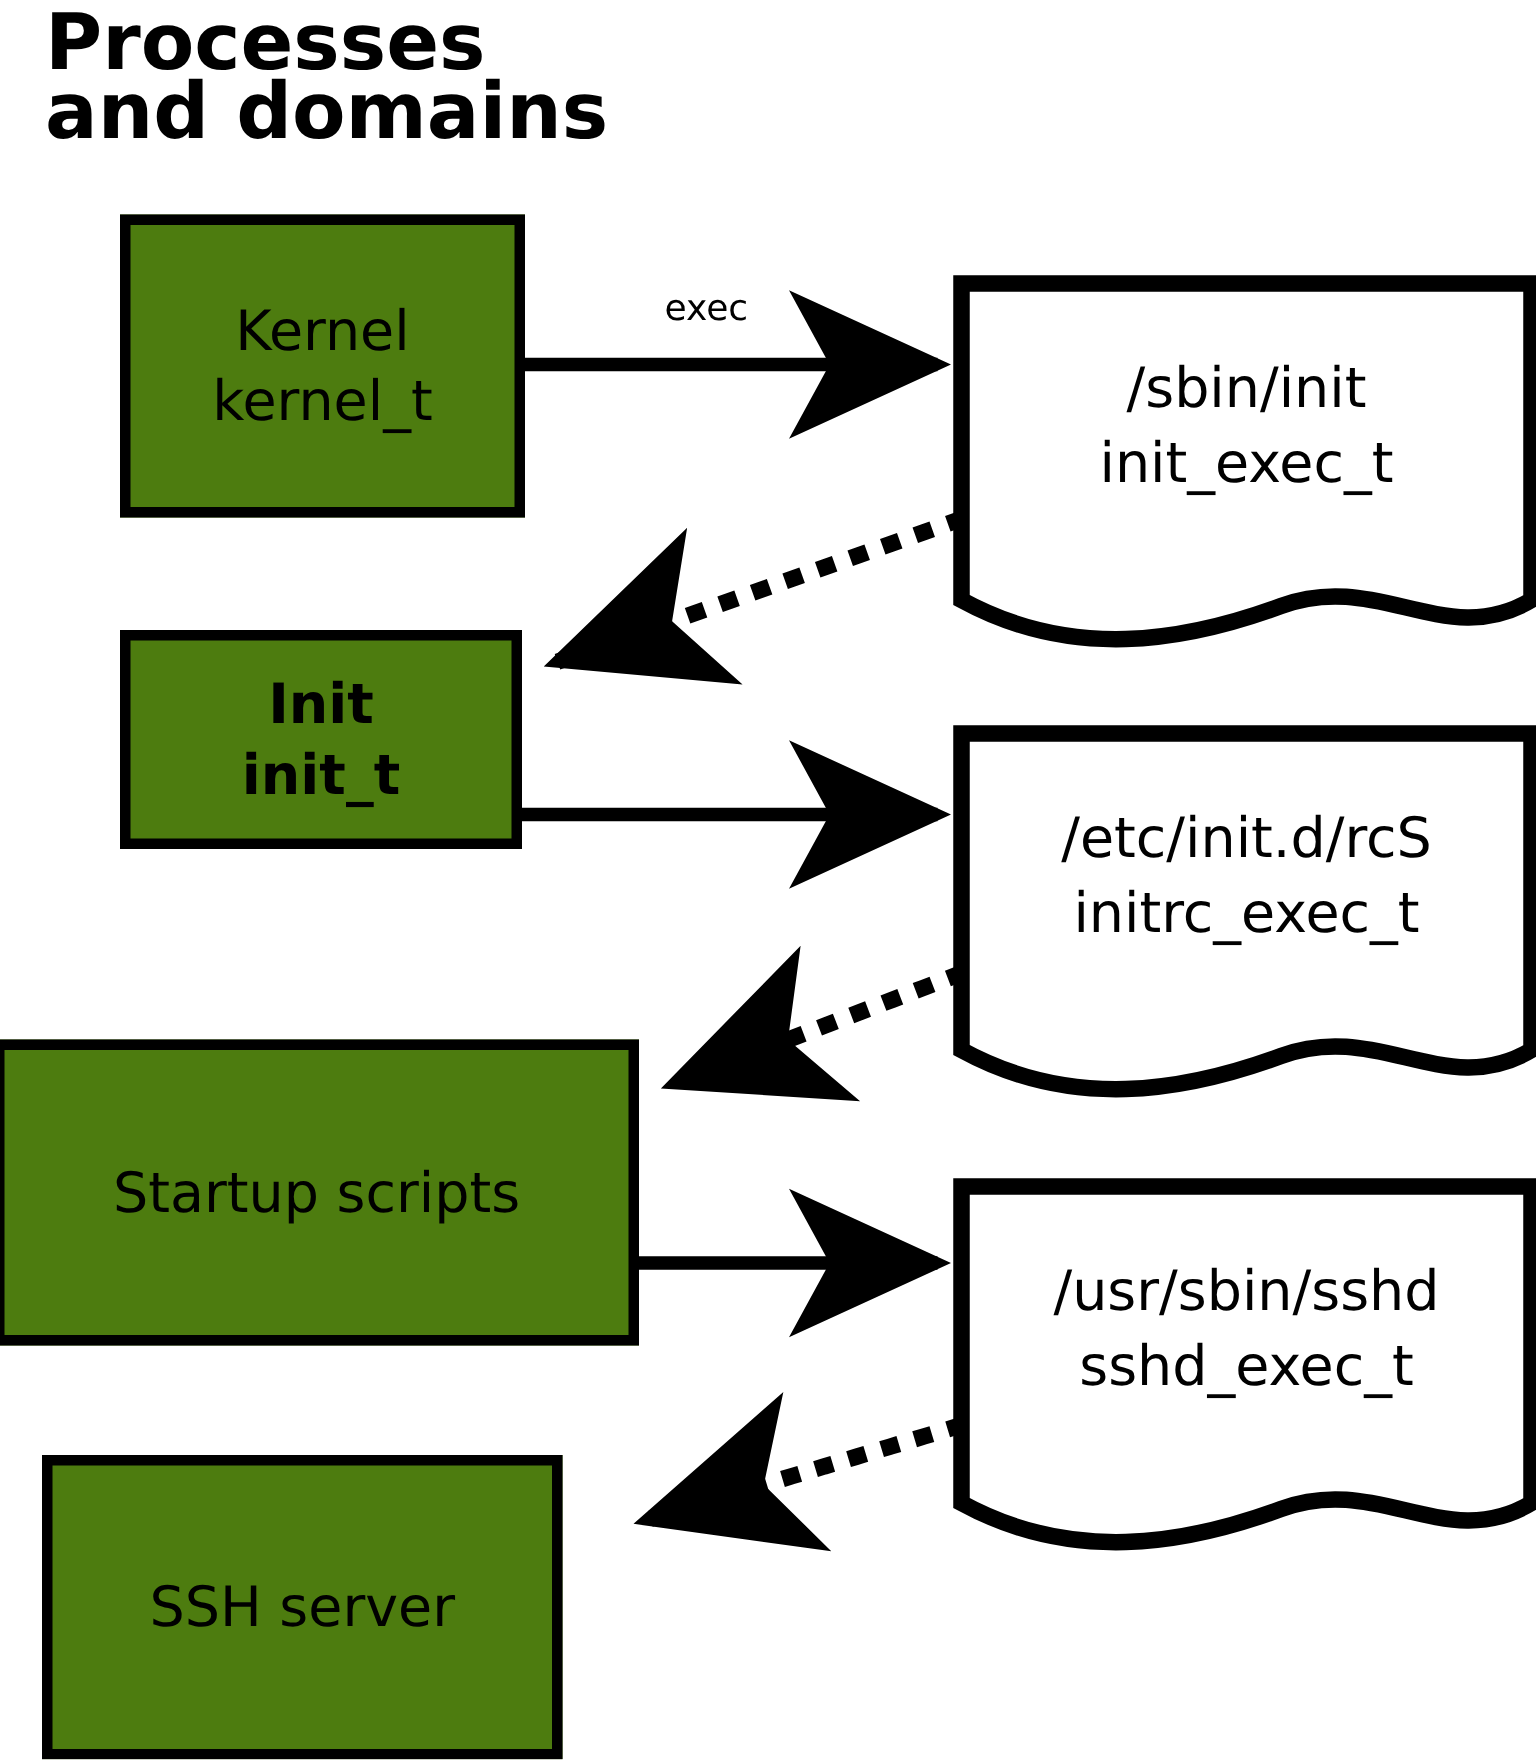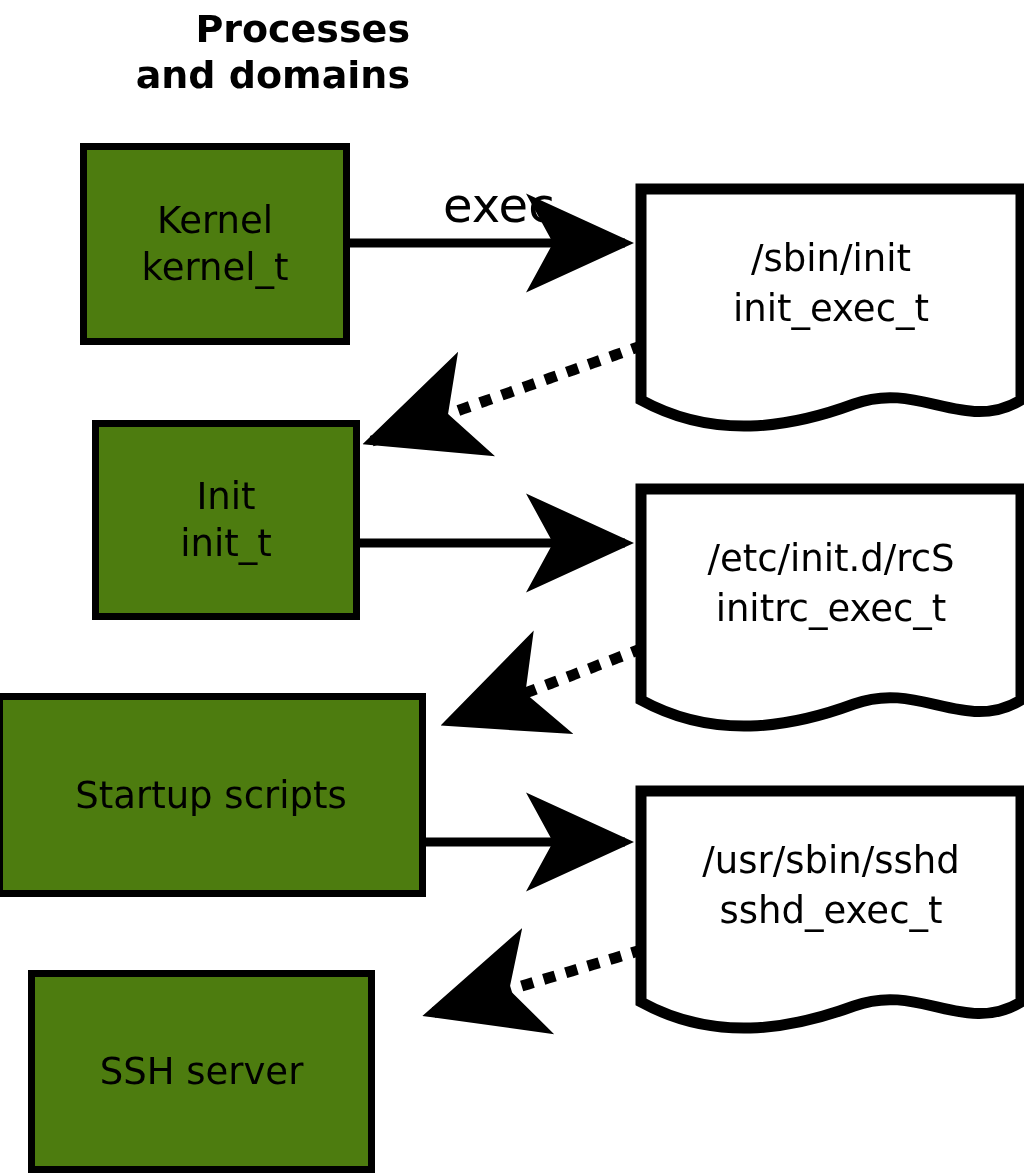--- a/index.html
+++ b/index.html
@@ -11,23 +11,23 @@
     position: relative;
     width: 1024px;
     height: 1173px;
     background: #ffffff;
     font-family: "DejaVu Sans", sans-serif;
     overflow: hidden;
   }
   .col-header {
     position: absolute;
     font-weight: bold;
-    font-size: 38px;
+    font-size: 52px;
     line-height: 46px;
-    text-align: right;
+    text-align: left;
     color: #000000;
     white-space: pre-line;
   }
   #header-left  { left: 30px;  top: 6px; width: 380px; }
   #header-right { left: 630px; top: 6px; width: 390px; }
 
   .proc-box {
     position: absolute;
     box-sizing: border-box;
     border: 7px solid #000000;
@@ -66,21 +66,21 @@
   .conn-layer {
     position: absolute;
     left: 0; top: 0;
     width: 1024px;
     height: 1173px;
     pointer-events: none;
   }
 
   .edge-label {
     position: absolute;
-    font-size: 48px;
+    font-size: 24px;
     line-height: 40px;
     color: #000000;
     white-space: nowrap;
   }
 </style>
 </head>
 <body>
 
 <div id="root">
 
@@ -122,21 +122,21 @@
     </g>
   </svg>
 
   <div class="edge-label" style="left:443px; top:185px;">exec</div>
 
   <div class="proc-box" style="left:80px; top:143px; width:270px; height:202px;">
     <div class="proc-line">Kernel</div>
     <div class="proc-line">kernel_t</div>
   </div>
 
-  <div class="proc-box" style="left:92px; top:420px; width:268px; height:200px;">
+  <div class="proc-box" style="left:80px; top:420px; width:268px; height:146px;font-weight:bold;">
     <div class="proc-line">Init</div>
     <div class="proc-line">init_t</div>
   </div>
 
   <div class="proc-box" style="left:-4px; top:693px; width:430px; height:204px;">
     <div class="proc-line">Startup scripts</div>
   </div>
 
   <div class="proc-box" style="left:28px; top:970px; width:347px; height:203px;">
     <div class="proc-line">SSH server</div>

